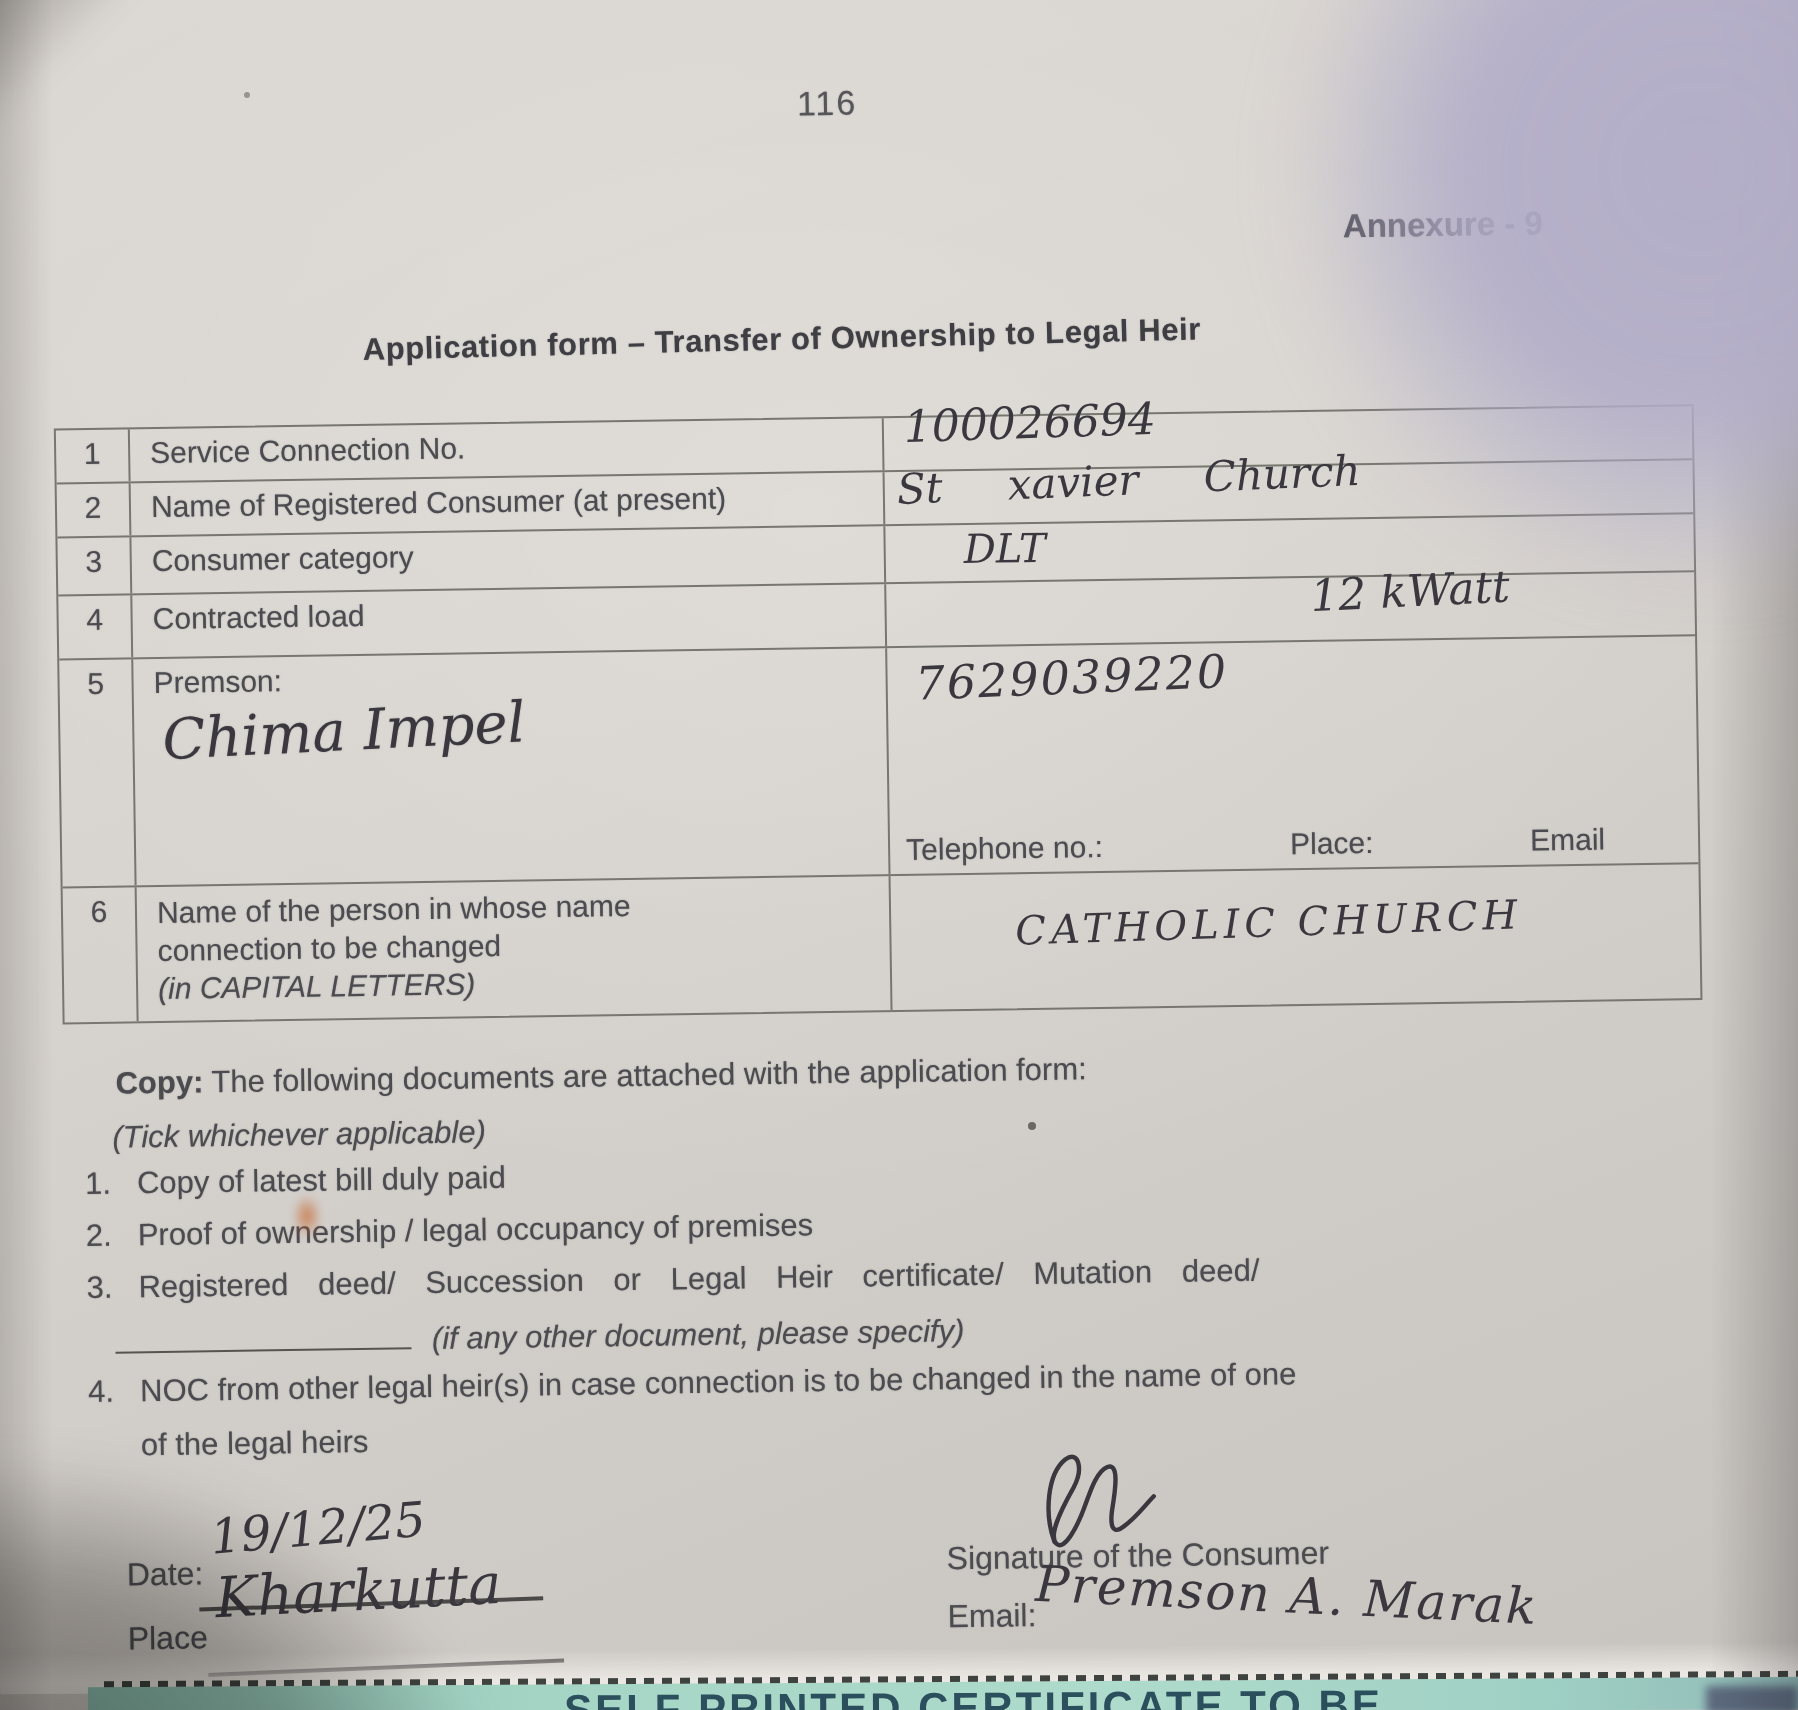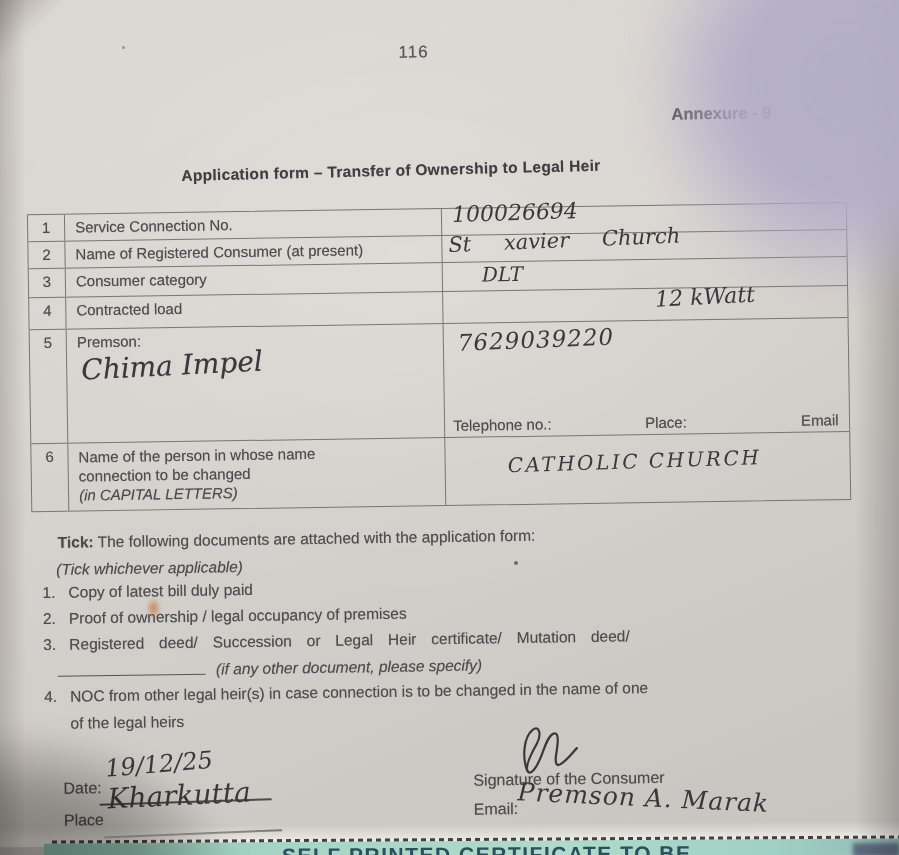--- a/index.html
+++ b/index.html
@@ -58,21 +58,21 @@
   .hw-scno{position:absolute; left:10px; top:-6px; font-size:22px; transform:rotate(-1deg);}
   .hw-consumer{position:absolute; left:6px; top:-4px; font-size:21px; word-spacing:26px; transform:rotate(-1.5deg);}
   .hw-category{position:absolute; left:24px; top:2px; font-size:20px;margin-left:15px;}
   .hw-load{position:absolute; left:212px; top:-2px; font-size:22px; transform:rotate(-2deg);}
   .hw-address{position:absolute; left:14px; top:24px; font-size:28px; transform:rotate(-2deg);}
   .hw-phone{position:absolute; left:14px; top:6px; font-size:23px; letter-spacing:1px; transform:rotate(-1.5deg);}
   .hw-capname{position:absolute; left:62px; top:16px; font-size:20px; letter-spacing:2.5px; transform:rotate(-1deg);}
   .contact-row{position:absolute; left:0; bottom:3px; width:100%; font-size:15px;}
   .contact-row .tel{position:absolute; left:8px; bottom:0;}
   .contact-row .mob{position:absolute; left:200px; bottom:0;}
-  .contact-row .eml{position:absolute; left:320px; bottom:0;margin-left:36px;}
+  .contact-row .eml{position:absolute; left:320px; bottom:0;}
   .r6-label div{line-height:19px;}
   
   .note-head{left:56px; top:528px; font-size:15.5px;}
   .tick-note{left:54px; top:555px; font-size:15.5px; font-style:italic;}
   .note-item{font-size:15.5px;}
   .ni-num{position:absolute; left:40px; top:0;}
   .ni-text{position:absolute; left:66px; top:0; white-space:nowrap;}
   .justified{word-spacing:10.5px;}
   .blank-line{display:inline-block; width:148px; border-bottom:1.5px solid #55544f; height:14px; vertical-align:baseline;}
   
@@ -153,21 +153,21 @@
           <div>connection to be changed</div>
           <div class="italic">(in CAPITAL LETTERS)</div>
         </div>
         <div class="cvalue">
             <span class="hw hw-capname">CATHOLIC CHURCH</span>
           </div>
       </div>
     </div>
 
     <div class="abs note-head print">
-      <span class="bold">Tick:</span><span> The following documents are attached with the application form:</span>
+      <span class="bold">Copy:</span><span> The following documents are attached with the application form:</span>
     </div>
     <div class="abs tick-note print">(Tick whichever applicable)</div>
 
     <div class="abs note-item print" style="left:0; top:578px; width:860px;">
       <span class="ni-num">1.</span>
       <span class="ni-text">Copy of latest bill duly paid</span>
     </div>
     <div class="abs note-item print" style="left:0; top:604px; width:860px;">
       <span class="ni-num">2.</span>
       <span class="ni-text">Proof of ownership / legal occupancy of premises</span>

